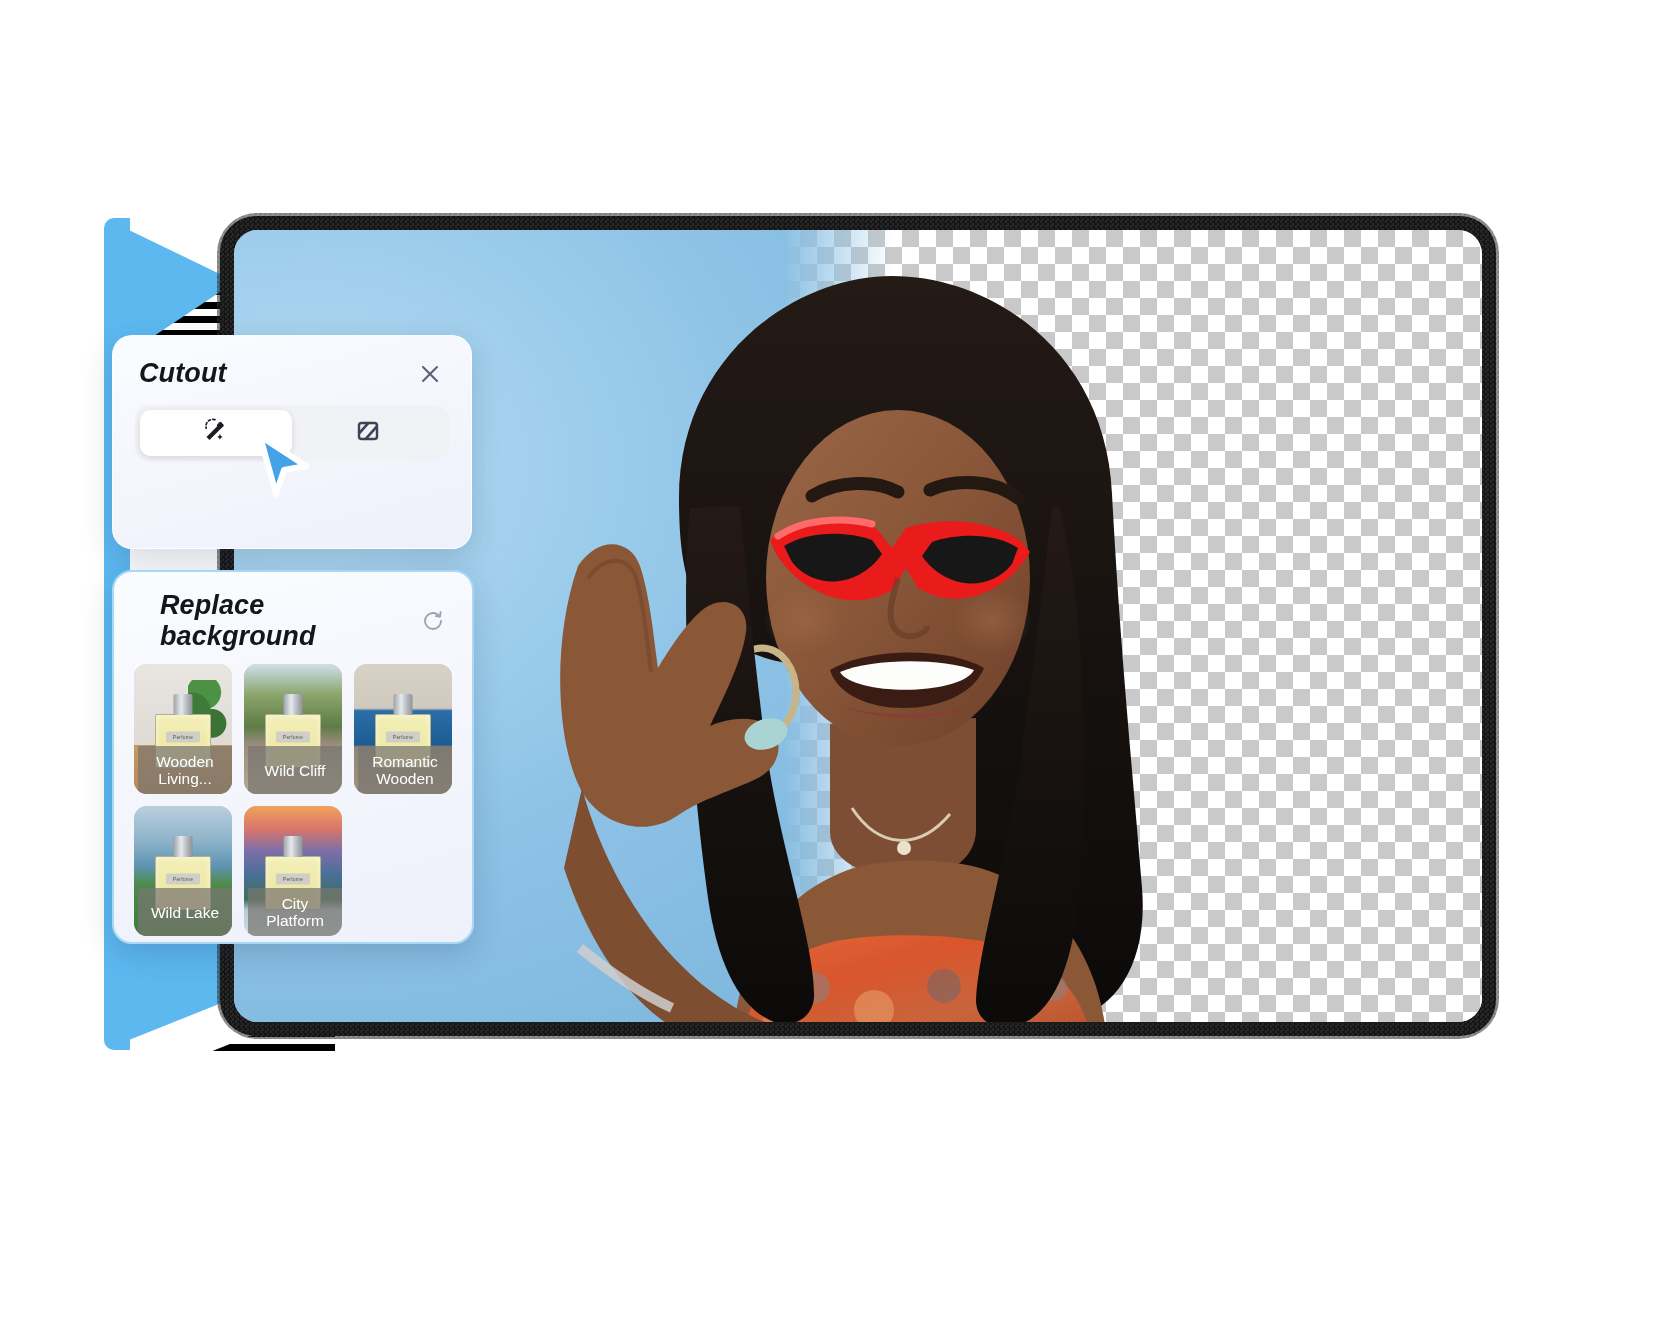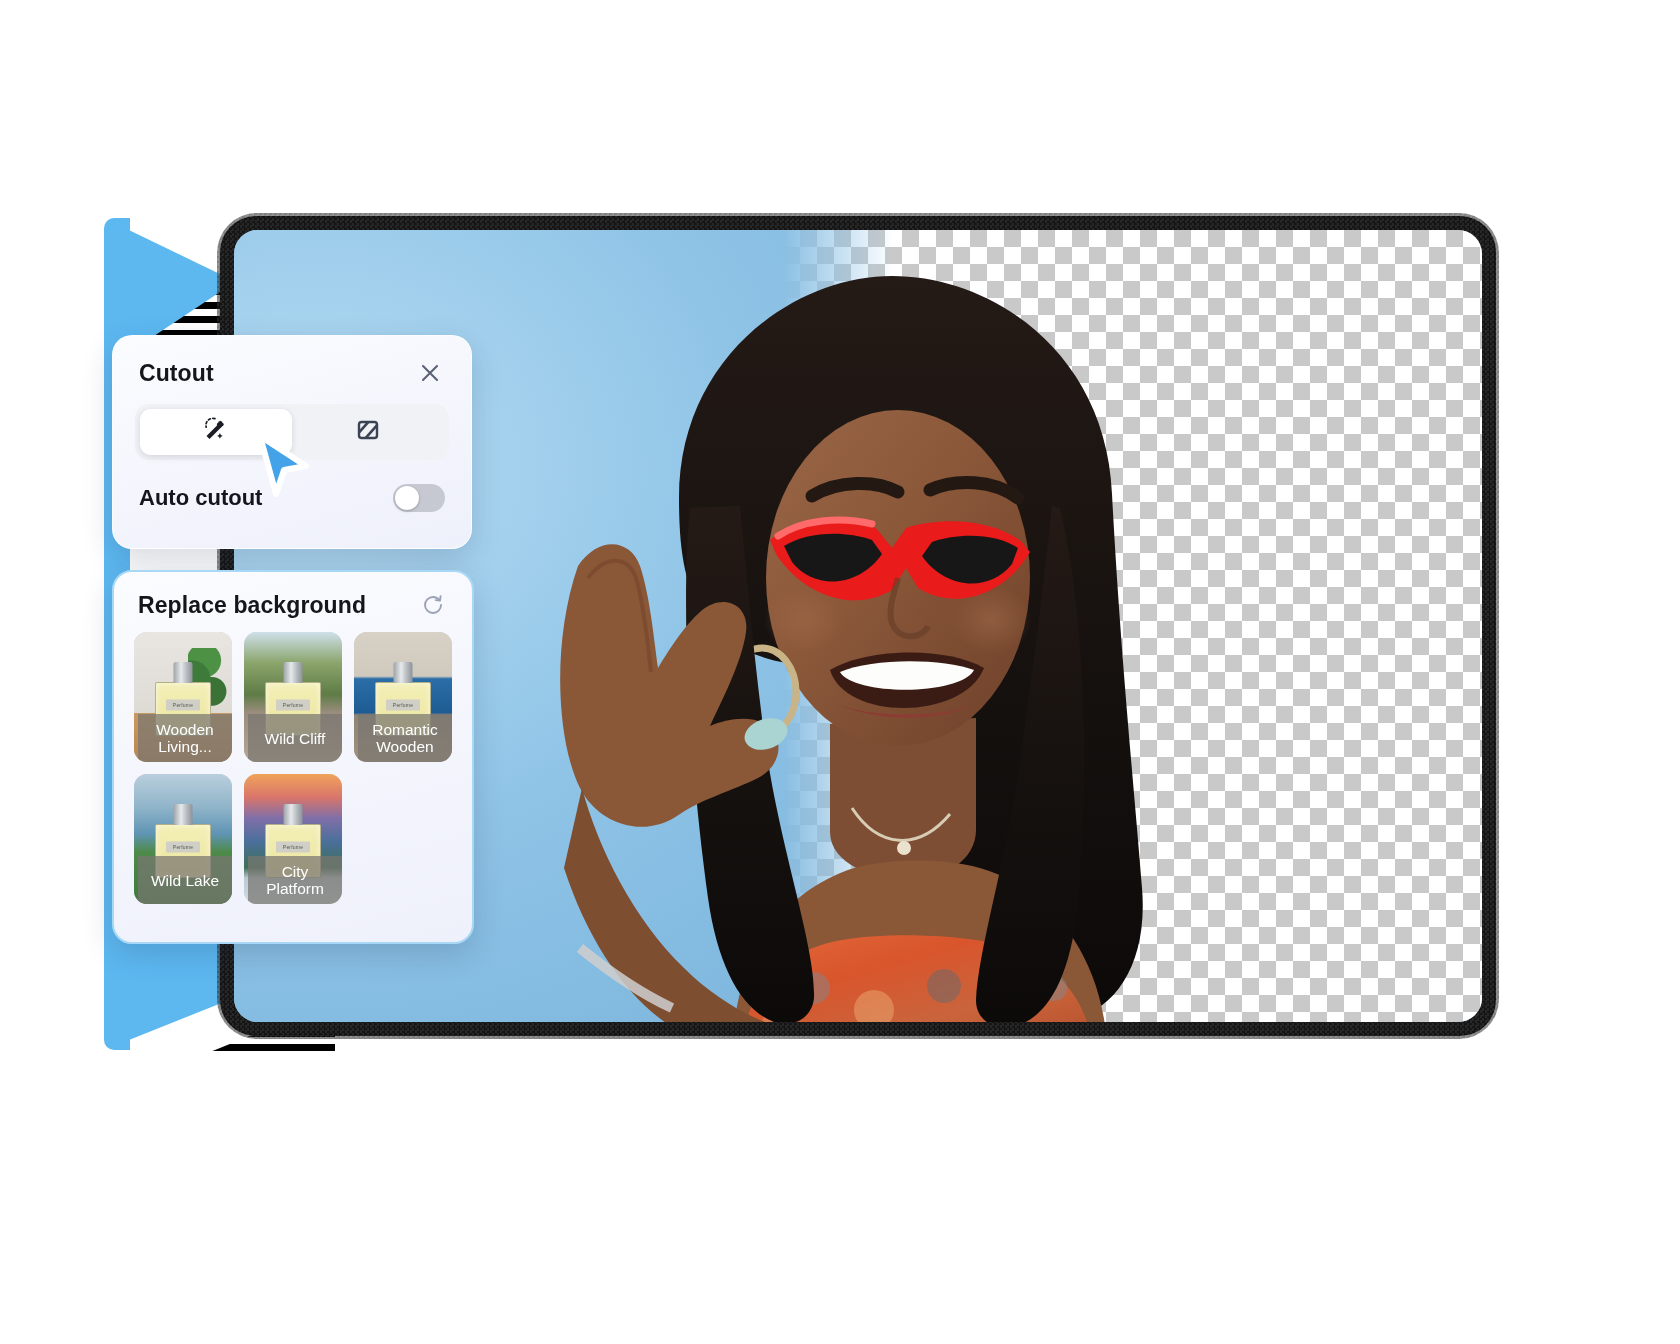--- a/index.html
+++ b/index.html
@@ -138,24 +138,25 @@
     width: 358px; height: 212px;
     padding: 0;
   }
   .panel-head {
     display: flex;
     align-items: center;
     justify-content: space-between;
     padding: 22px 26px 10px 26px;
   }
   .panel-title {
-    font-size: 23px;
+    font-size: 27px;
     font-weight: bold;
     color: #14161c;
     letter-spacing: .1px;
+    font-style: italic;
   }
   .icon-btn {
     width: 30px; height: 30px;
     display: flex; align-items: center; justify-content: center;
     cursor: pointer;
   }
   .seg {
     margin: 6px 22px 0 22px;
     height: 56px;
     background: #f1f2f6;
@@ -205,20 +206,21 @@
   #panel-replace {
     left: 112px; top: 570px;
     width: 358px; height: 370px;
     border: 2px solid #a8d8f5;
   }
   .panel-head2 {
     display: flex;
     align-items: center;
     justify-content: space-between;
     padding: 18px 24px 6px 24px;
+    margin-left: 22px;
   }
   .grid {
     padding: 6px 20px 18px 20px;
     display: grid;
     grid-template-columns: repeat(3, 1fr);
     gap: 12px;
   }
   .thumb {
     position: relative;
     height: 130px;
@@ -470,26 +472,20 @@
             <g clip-path="url(#hsq)" stroke="#3b4354" stroke-width="2.6">
               <path d="M2 22 L18 4"></path>
               <path d="M10 26 L26 8"></path>
               <path d="M18 30 L34 12"></path>
             </g>
           </svg>
         </span>
       </div>
     </div>
 
-    <div class="row-toggle">
-      <div class="row-label">Auto cutout</div>
-      <div class="toggle">
-        <div class="knob"></div>
-      </div>
-    </div>
   </div>
 
   <div class="panel" id="panel-replace">
     <div class="panel-head2">
       <div class="panel-title">Replace background</div>
       <div class="icon-btn">
         <svg width="24" height="24" viewBox="0 0 24 24">
           <path d="M20 12 A8 8 0 1 1 12 4 A8 8 0 0 1 18.4 7.2" stroke="#9aa2b4" stroke-width="1.9" fill="none" stroke-linecap="round"></path>
           <path d="M19.6 3.2 L19 7.6 L14.8 7.1" stroke="#9aa2b4" stroke-width="1.9" fill="none" stroke-linecap="round" stroke-linejoin="round"></path>
         </svg>

